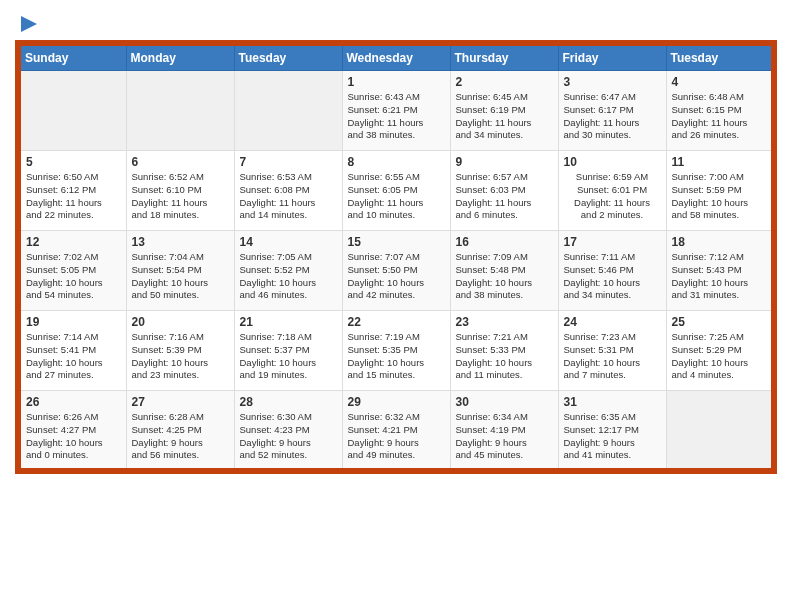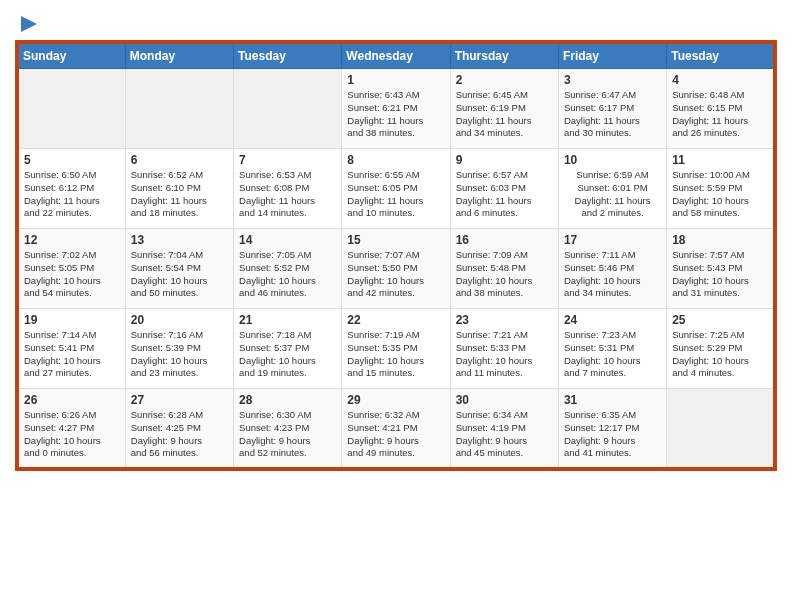--- a/index.html
+++ b/index.html
@@ -47,21 +47,21 @@
       color: #333;
       line-height: 1.1;
     }
     .location {
       font-size: 14px;
       color: #555;
     }
     .calendar {
       width: 100%;
       border-collapse: collapse;
-      border: 4px solid #c2410c;
+      border: 6px solid #c2410c;
     }
     .calendar th {
       background: #3a7abf;
       color: #fff;
       font-size: 12px;
       font-weight: bold;
       padding: 5px 4px;
       text-align: left;
       border: 1px solid #2e6aaa;
     }
@@ -206,21 +206,21 @@
           </td>
           <td>
             <span class="day-num">10</span>
             <div class="cell-content" style="white-space: pre-line; text-align: center;">Sunrise: 6:59 AM
 Sunset: 6:01 PM
 Daylight: 11 hours
 and 2 minutes.</div>
           </td>
           <td>
             <span class="day-num">11</span>
-            <div class="cell-content" style="white-space: pre-line;">Sunrise: 10:00 AM
+            <div class="cell-content" style="white-space: pre-line;">Sunrise: 7:00 AM
 Sunset: 5:59 PM
 Daylight: 10 hours
 and 58 minutes.</div>
           </td>
         </tr>
         <tr>
           <td>
             <span class="day-num">12</span>
             <div class="cell-content" style="white-space: pre-line;">Sunrise: 7:02 AM
 Sunset: 5:05 PM
@@ -257,21 +257,21 @@
           </td>
           <td>
             <span class="day-num">17</span>
             <div class="cell-content" style="white-space: pre-line;">Sunrise: 7:11 AM
 Sunset: 5:46 PM
 Daylight: 10 hours
 and 34 minutes.</div>
           </td>
           <td>
             <span class="day-num">18</span>
-            <div class="cell-content" style="white-space: pre-line;">Sunrise: 7:57 AM
+            <div class="cell-content" style="white-space: pre-line;">Sunrise: 7:12 AM
 Sunset: 5:43 PM
 Daylight: 10 hours
 and 31 minutes.</div>
           </td>
         </tr>
         <tr>
           <td>
             <span class="day-num">19</span>
             <div class="cell-content" style="white-space: pre-line;">Sunrise: 7:14 AM
 Sunset: 5:41 PM

